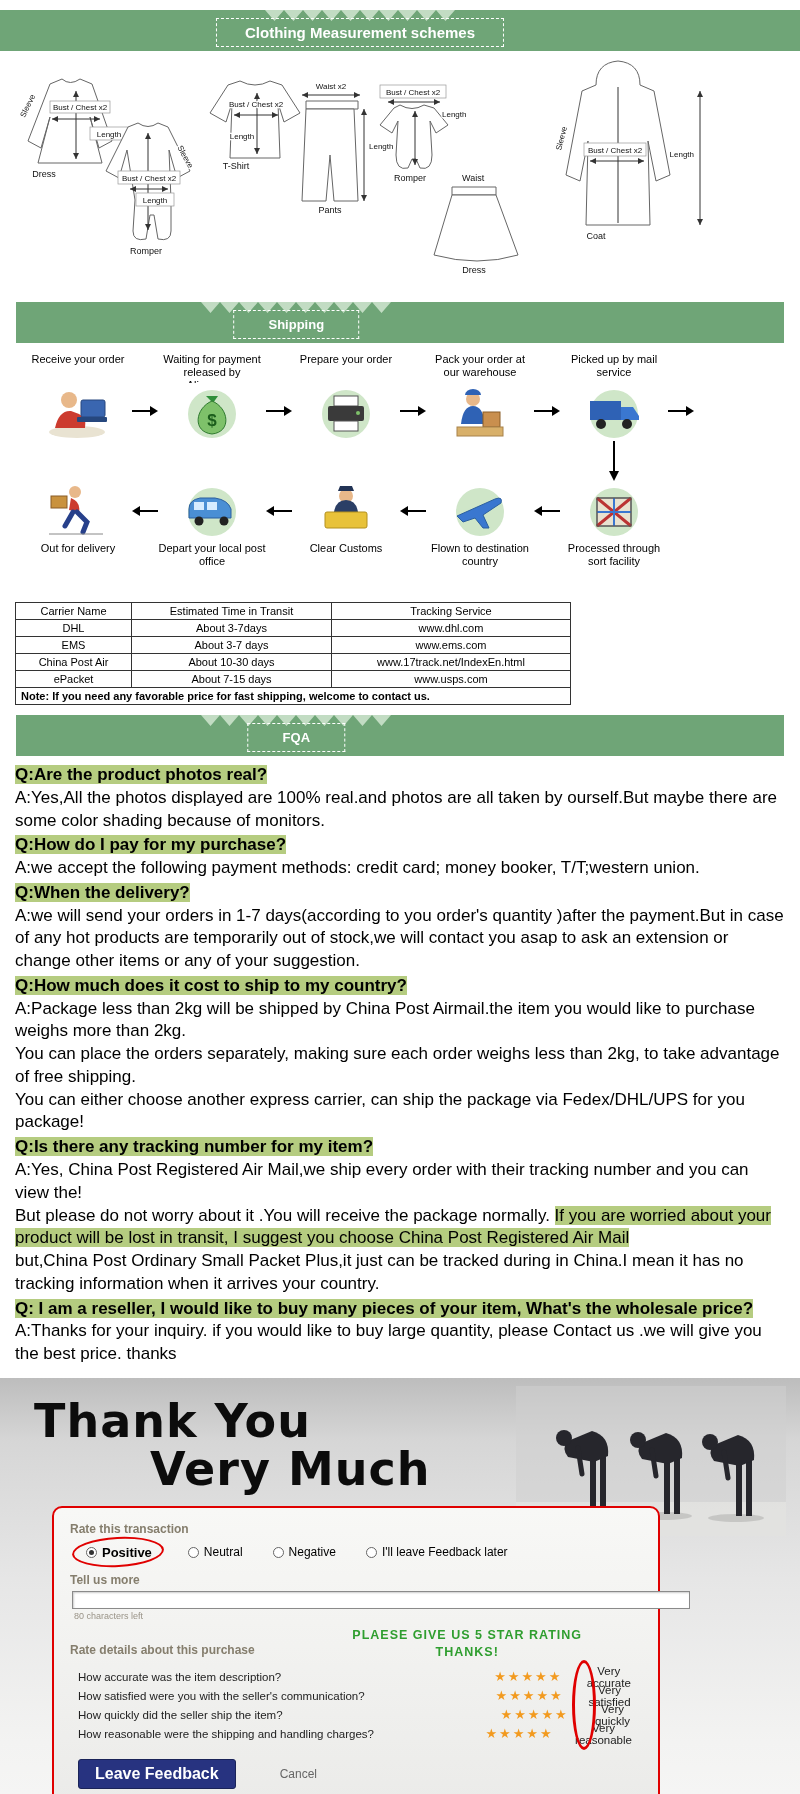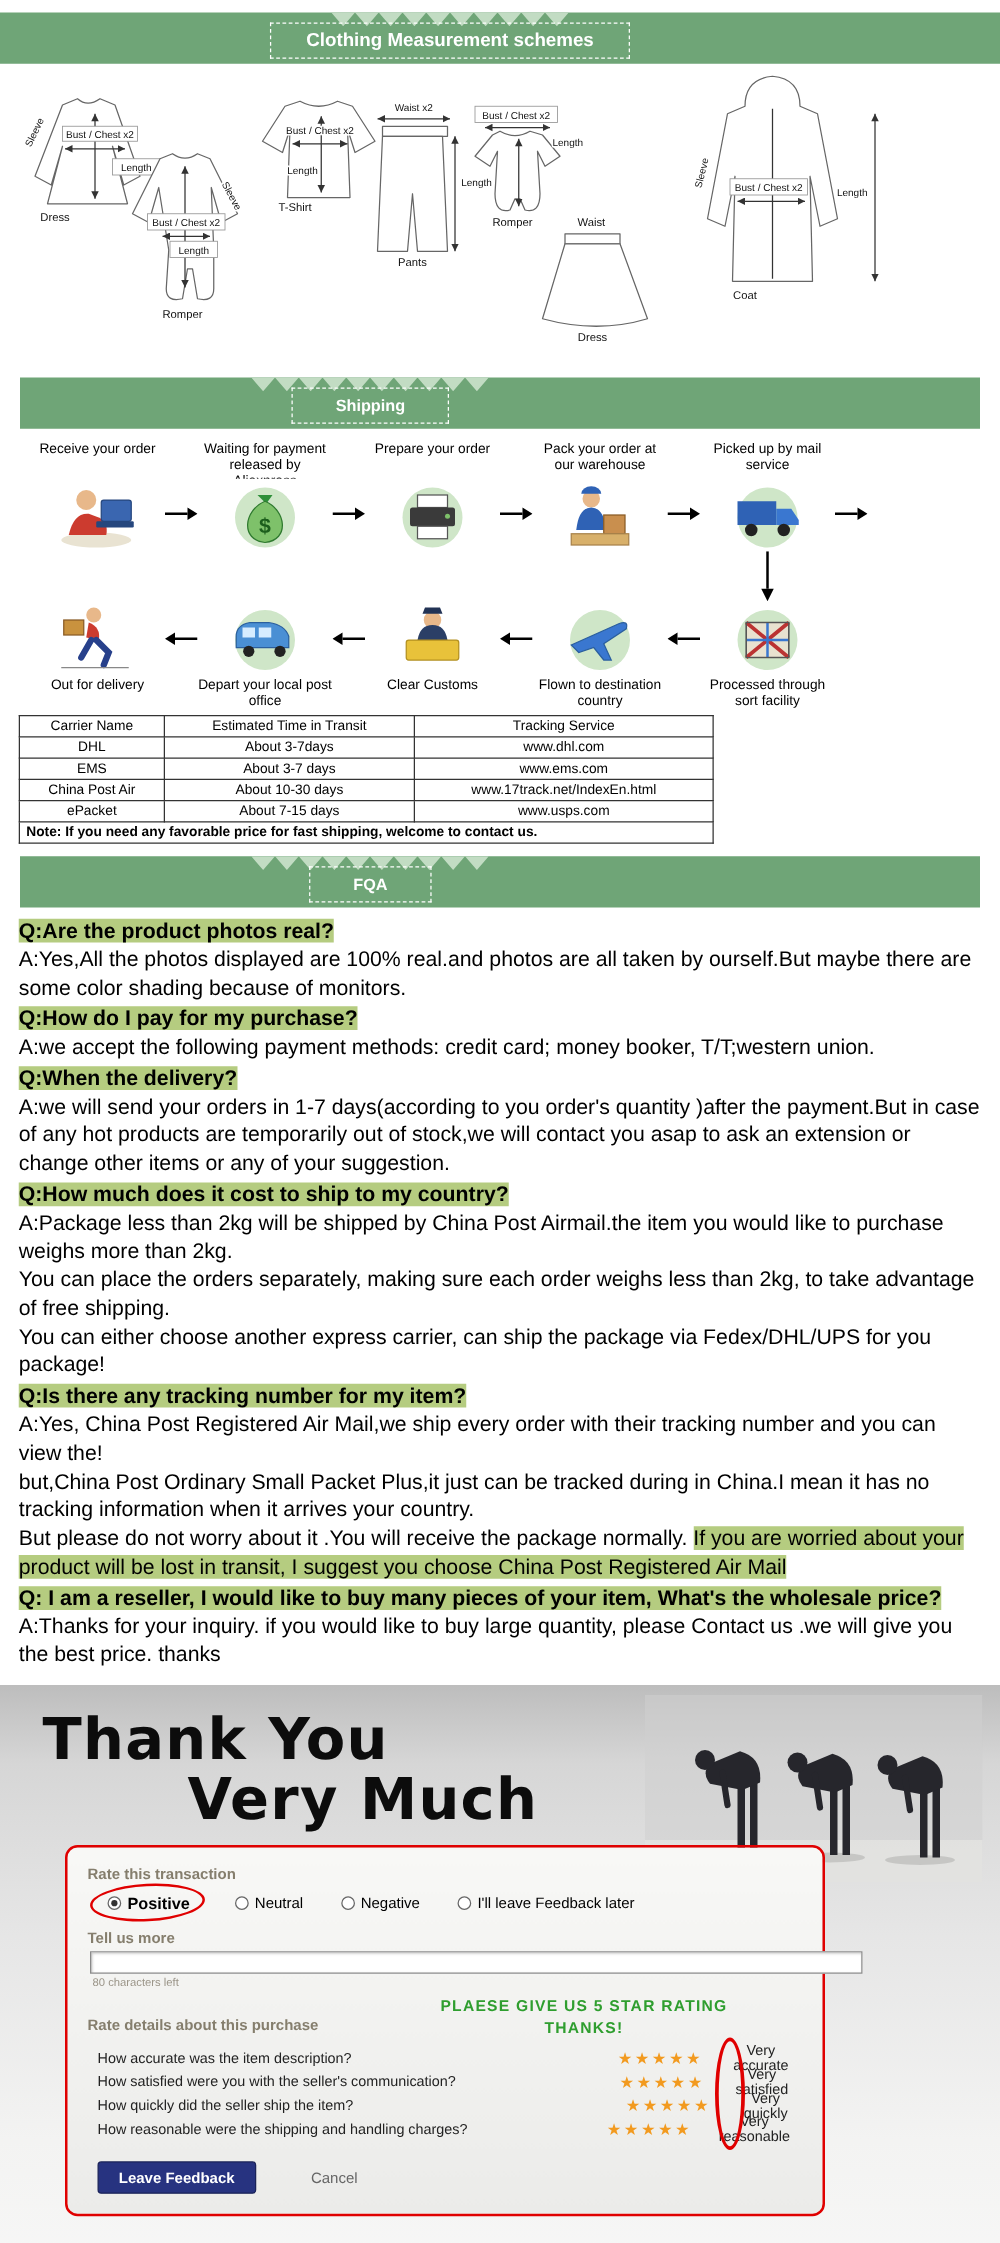--- a/index.html
+++ b/index.html
@@ -37,21 +37,21 @@
   .fcell .lbl { font-size:11px; line-height:13px; height:30px; overflow:hidden; }
   .ficon { height:58px; display:flex; align-items:center; justify-content:center; }
   .farrow { width:26px; display:flex; justify-content:center; align-items:flex-start; }
   .row1 .farrow { padding-top:52px; }
   .row2 .farrow { padding-top:24px; }
   .row2 .lbl { margin-top:3px; }
   .vert-arrow { position:absolute; left:590px; top:88px; }
   .flow-gap { height:40px; }
 
   
-  .carrier-table { margin:0 0 0 15px; border-collapse:collapse; width:556px; font-size:11px;border-radius:22px; }
+  .carrier-table { margin:30px 0 0 15px; border-collapse:collapse; width:556px; font-size:11px;border-radius:22px; }
   .carrier-table th, .carrier-table td { border:1px solid #333; text-align:center; padding:2px 3px; font-weight:normal; }
   .carrier-table .note-cell { text-align:left; font-weight:bold; padding-left:5px; }
 
   
   .faq { margin:8px 15px 0 15px; font-size:17px; line-height:1.34; }
   .faq .q { font-weight:bold; margin-top:2px; }
   .hl { background:#b5cc80; }
   .faq p { margin:0; }
 
   
@@ -84,21 +84,21 @@
   .five-star { color:#2f9e2f; font-weight:bold; font-size:12.5px; letter-spacing:1px;
                text-align:center; line-height:1.35; }
   .rows { position:relative; margin:6px 0 0 8px; }
   .rrow { display:flex; align-items:center; font-size:11.5px; height:19px; }
   .rq { width:440px; color:#222; }
   .stars { width:86px; color:#f29a1f; font-size:13px; letter-spacing:2px; }
   .rl { font-size:11.5px; color:#222;text-align:center; }
   .red-oval { position:absolute; left:494px; top:-7px; width:24px; height:90px;
               border:3px solid #e00000; border-radius:50%; pointer-events:none; }
   .fb-actions { margin:16px 0 4px 8px; display:flex; align-items:center; }
-  .leave-btn { background:#273380; color:#fff; font-weight:bold; font-size:12px;
+  .leave-btn { background:#273380; color:#fff; font-weight:bold; font-size:16px;
                border:1px solid #1a2358; border-radius:3px; padding:5px 16px; cursor:pointer;
                font-family:"Liberation Sans", sans-serif; }
   .cancel { margin-left:44px; color:#666; font-size:12px; cursor:pointer; }
 </style>
 </head>
 <body>
 
 <div class="page">
 
   <div class="banner banner-full">
@@ -432,22 +432,22 @@
     <div class="q"><span class="hl">Q:How do I pay for my purchase?</span></div>
     <p>A:we accept the following payment methods: credit card; money booker, T/T;western union.</p>
     <div class="q"><span class="hl">Q:When the delivery?</span></div>
     <p>A:we will send your orders in 1-7 days(according to you order's quantity )after the payment.But in case of any hot products are temporarily out of stock,we will contact you asap to ask an extension or change other items or any of your suggestion.</p>
     <div class="q"><span class="hl">Q:How much does it cost to ship to my country?</span></div>
     <p>A:Package less than 2kg will be shipped by China Post Airmail.the item you would like to purchase weighs more than 2kg.</p>
     <p>You can place the orders separately, making sure each order weighs less than 2kg, to take advantage of free shipping.</p>
     <p>You can either choose another express carrier, can ship the package via Fedex/DHL/UPS for you package!</p>
     <div class="q"><span class="hl">Q:Is there any tracking number for my item?</span></div>
     <p>A:Yes, China Post Registered Air Mail,we ship every order with their tracking number  and you can view the!</p>
+    <p><span>But please do not worry about it .You will receive the package normally.  </span><span class="hl">If you are worried about your product will be lost in transit, I suggest you choose China Post Registered Air Mail</span></p>
     <p>but,China Post Ordinary Small Packet Plus,it just can be tracked during in China.I mean it has no tracking information when it arrives your country.</p>
-    <p><span>But please do not worry about it .You will receive the package normally.  </span><span class="hl">If you are worried about your product will be lost in transit, I suggest you choose China Post Registered Air Mail</span></p>
     <div class="q"><span class="hl">Q: I am a reseller, I would like to buy many pieces of your item, What's the wholesale price?</span></div>
     <p>A:Thanks for your inquiry. if you would like to buy large quantity, please Contact us .we will give you the best price. thanks</p>
   </div>
 
 
   <div class="fb-area">
     <div class="ty1">Thank You</div>
     <div class="ty2">Very Much</div>
 
     <svg class="bow-figures" width="270" height="150" viewBox="0 0 270 150">

